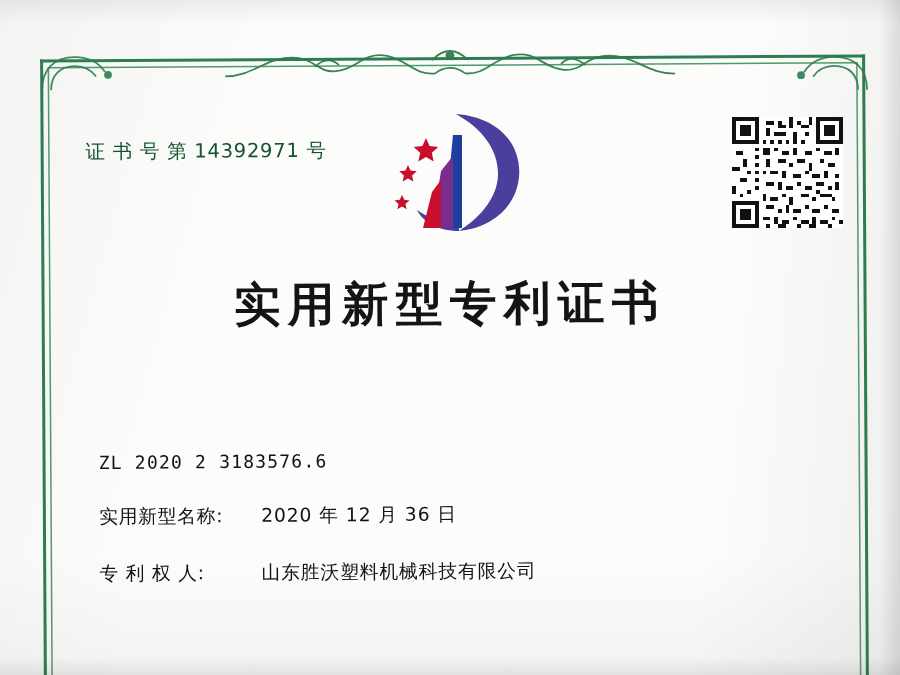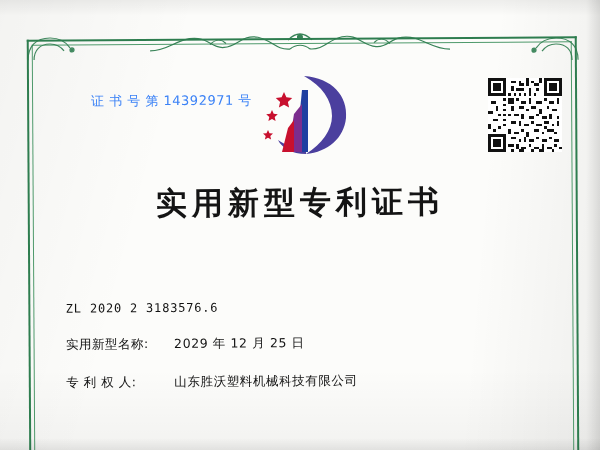--- a/index.html
+++ b/index.html
@@ -73,26 +73,25 @@
   }
   .corner-tl { left: 26px; top: 32px; transform: rotate(-0.35deg); }
   .corner-tr { right: 20px; top: 32px; transform: rotate(-0.35deg) scaleX(-1); }
 
   
   .serial {
     position: absolute;
     left: 57px;
     top: 92px;
     font-size: 13px;
-    color: #3b82f6;
+    color: #14532d;
     letter-spacing: 0.5px;
     font-family: "DejaVu Sans", sans-serif;
     transform: rotate(-0.3deg);
     white-space: nowrap;
-    margin-left: 34px;
   }
 
   
   .emblem {
     position: absolute;
     left: 248px;
     top: 70px;
     width: 112px;
     height: 92px;
   }
@@ -367,21 +366,21 @@
   <div class="fields">
     <div class="field-row">
     </div>
     <div class="field-row">
     </div>
     <div class="field-row">
       <span class="field-value mono">ZL 2020 2 3183576.6</span>
     </div>
     <div class="field-row">
       <span class="field-label">实用新型名称:</span>
-      <span class="field-value">2029 年 12 月 25 日</span>
+      <span class="field-value">2020 年 12 月 36 日</span>
     </div>
     <div class="field-row">
       <span class="field-label">专 利 权 人:</span>
       <span class="field-value">山东胜沃塑料机械科技有限公司</span>
     </div>
   </div>
 
   <div class="edge-shadow-top"></div>
   <div class="edge-shadow-right"></div>
   <div class="edge-shadow-bottom"></div>

